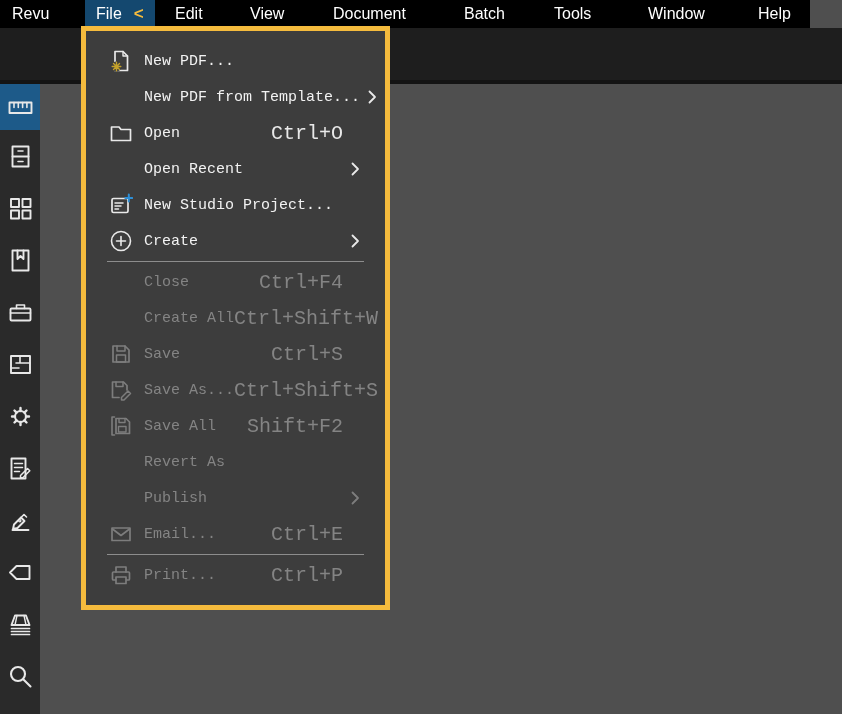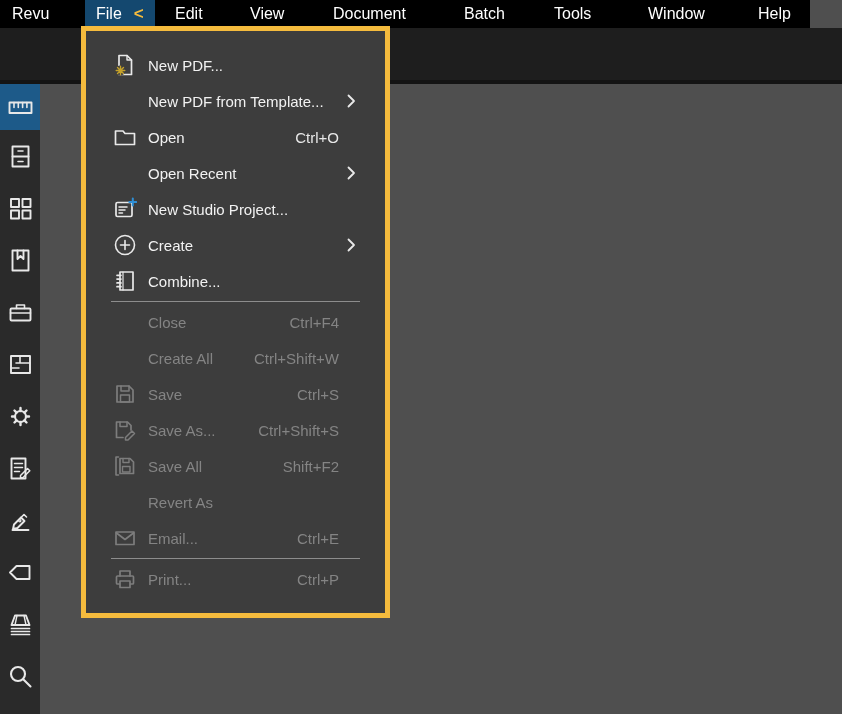--- a/index.html
+++ b/index.html
@@ -23,25 +23,25 @@
   .sidebar .sitem{width:40px;height:52px;display:flex;align-items:center;justify-content:center;color:#e8e8e8;}
   .sidebar .sitem.active{background:#1d5a89;height:46px;}
   .sidebar svg{stroke:currentColor;fill:none;stroke-width:1.9;stroke-linejoin:round;stroke-linecap:round;}
   
   .docarea{position:absolute;top:84px;left:40px;width:802px;height:630px;background:#4f4f4f;z-index:0;}
   
   .popup{
     position:absolute;left:81px;top:26px;width:299px;z-index:10;
     background:#3d3d3d;border:5px solid #f5bb3d;box-sizing:content-box;
   }
-  .popup ul{list-style:none;margin:12px;padding:4px;}
+  .popup ul{list-style:none;margin:0;padding:12px;font-family:Liberation Mono, monospace;}
   .row{height:36px;display:flex;align-items:center;padding-right:6px;cursor:default;}
   .row .ic{width:46px;flex:none;display:flex;align-items:center;justify-content:center;color:#e9e9e9;}
   .row .label{font-size:15px;color:#f2f2f2;white-space:nowrap;}
-  .row .shortcut{font-size:15px;color:#e9e9e9;margin-left:auto;white-space:nowrap;}
+  .row .shortcut{font-size:20px;color:#e9e9e9;margin-left:auto;white-space:nowrap;}
   .row .arrow{width:24px;flex:none;display:flex;align-items:center;justify-content:center;color:#e9e9e9;}
   .row .shortcut:empty{margin-left:auto;}
   .row.disabled .label,.row.disabled .shortcut{color:#848484;}
   .row.disabled .ic,.row.disabled .arrow{color:#7d7d7d;}
   .row svg{stroke:currentColor;fill:none;stroke-width:1.7;stroke-linejoin:round;stroke-linecap:round;}
   .sep{height:5px;display:flex;align-items:center;padding:0 9px;}
   .sep::after{content:"";flex:1;height:1px;background:#8d8d8d;}
 </style>
 </head>
 <body>
@@ -218,32 +218,20 @@
       </span>
       <span class="label">Create</span>
       <span class="shortcut"></span>
       <span class="arrow">
           <svg width="9" height="14" viewBox="0 0 9 14">
             <path d="M1.5 1.5L7 7l-5.5 5.5" stroke-width="1.8"></path>
           </svg>
         </span>
     </li>
 
-    <li class="row">
-      <span class="ic">
-        <svg width="24" height="24" viewBox="0 0 24 24">
-            <rect x="7" y="3" width="13" height="18"></rect>
-            <path d="M10 3v18" stroke-width="1.2"></path>
-            <path d="M4 6.3h4M4 10.1h4M4 13.9h4M4 17.7h4" stroke-width="1.7"></path>
-          </svg>
-      </span>
-      <span class="label">Combine...</span>
-      <span class="shortcut"></span>
-      <span class="arrow"></span>
-    </li>
 
     <li class="sep"></li>
 
     <li class="row disabled">
       <span class="ic"></span>
       <span class="label">Close</span>
       <span class="shortcut">Ctrl+F4</span>
       <span class="arrow"></span>
     </li>
 
@@ -294,20 +282,30 @@
       <span class="arrow"></span>
     </li>
 
     <li class="row disabled">
       <span class="ic"></span>
       <span class="label">Revert As</span>
       <span class="shortcut"></span>
       <span class="arrow"></span>
     </li>
 
+    <li class="row disabled">
+      <span class="ic"></span>
+      <span class="label">Publish</span>
+      <span class="shortcut"></span>
+      <span class="arrow">
+          <svg width="9" height="14" viewBox="0 0 9 14">
+            <path d="M1.5 1.5L7 7l-5.5 5.5" stroke-width="1.8"></path>
+          </svg>
+        </span>
+    </li>
 
     <li class="row disabled">
       <span class="ic">
         <svg width="24" height="24" viewBox="0 0 24 24">
             <rect x="3" y="6" width="18" height="12.5"></rect>
             <path d="M3.5 7l8.5 6.5L20.5 7"></path>
           </svg>
       </span>
       <span class="label">Email...</span>
       <span class="shortcut">Ctrl+E</span>

